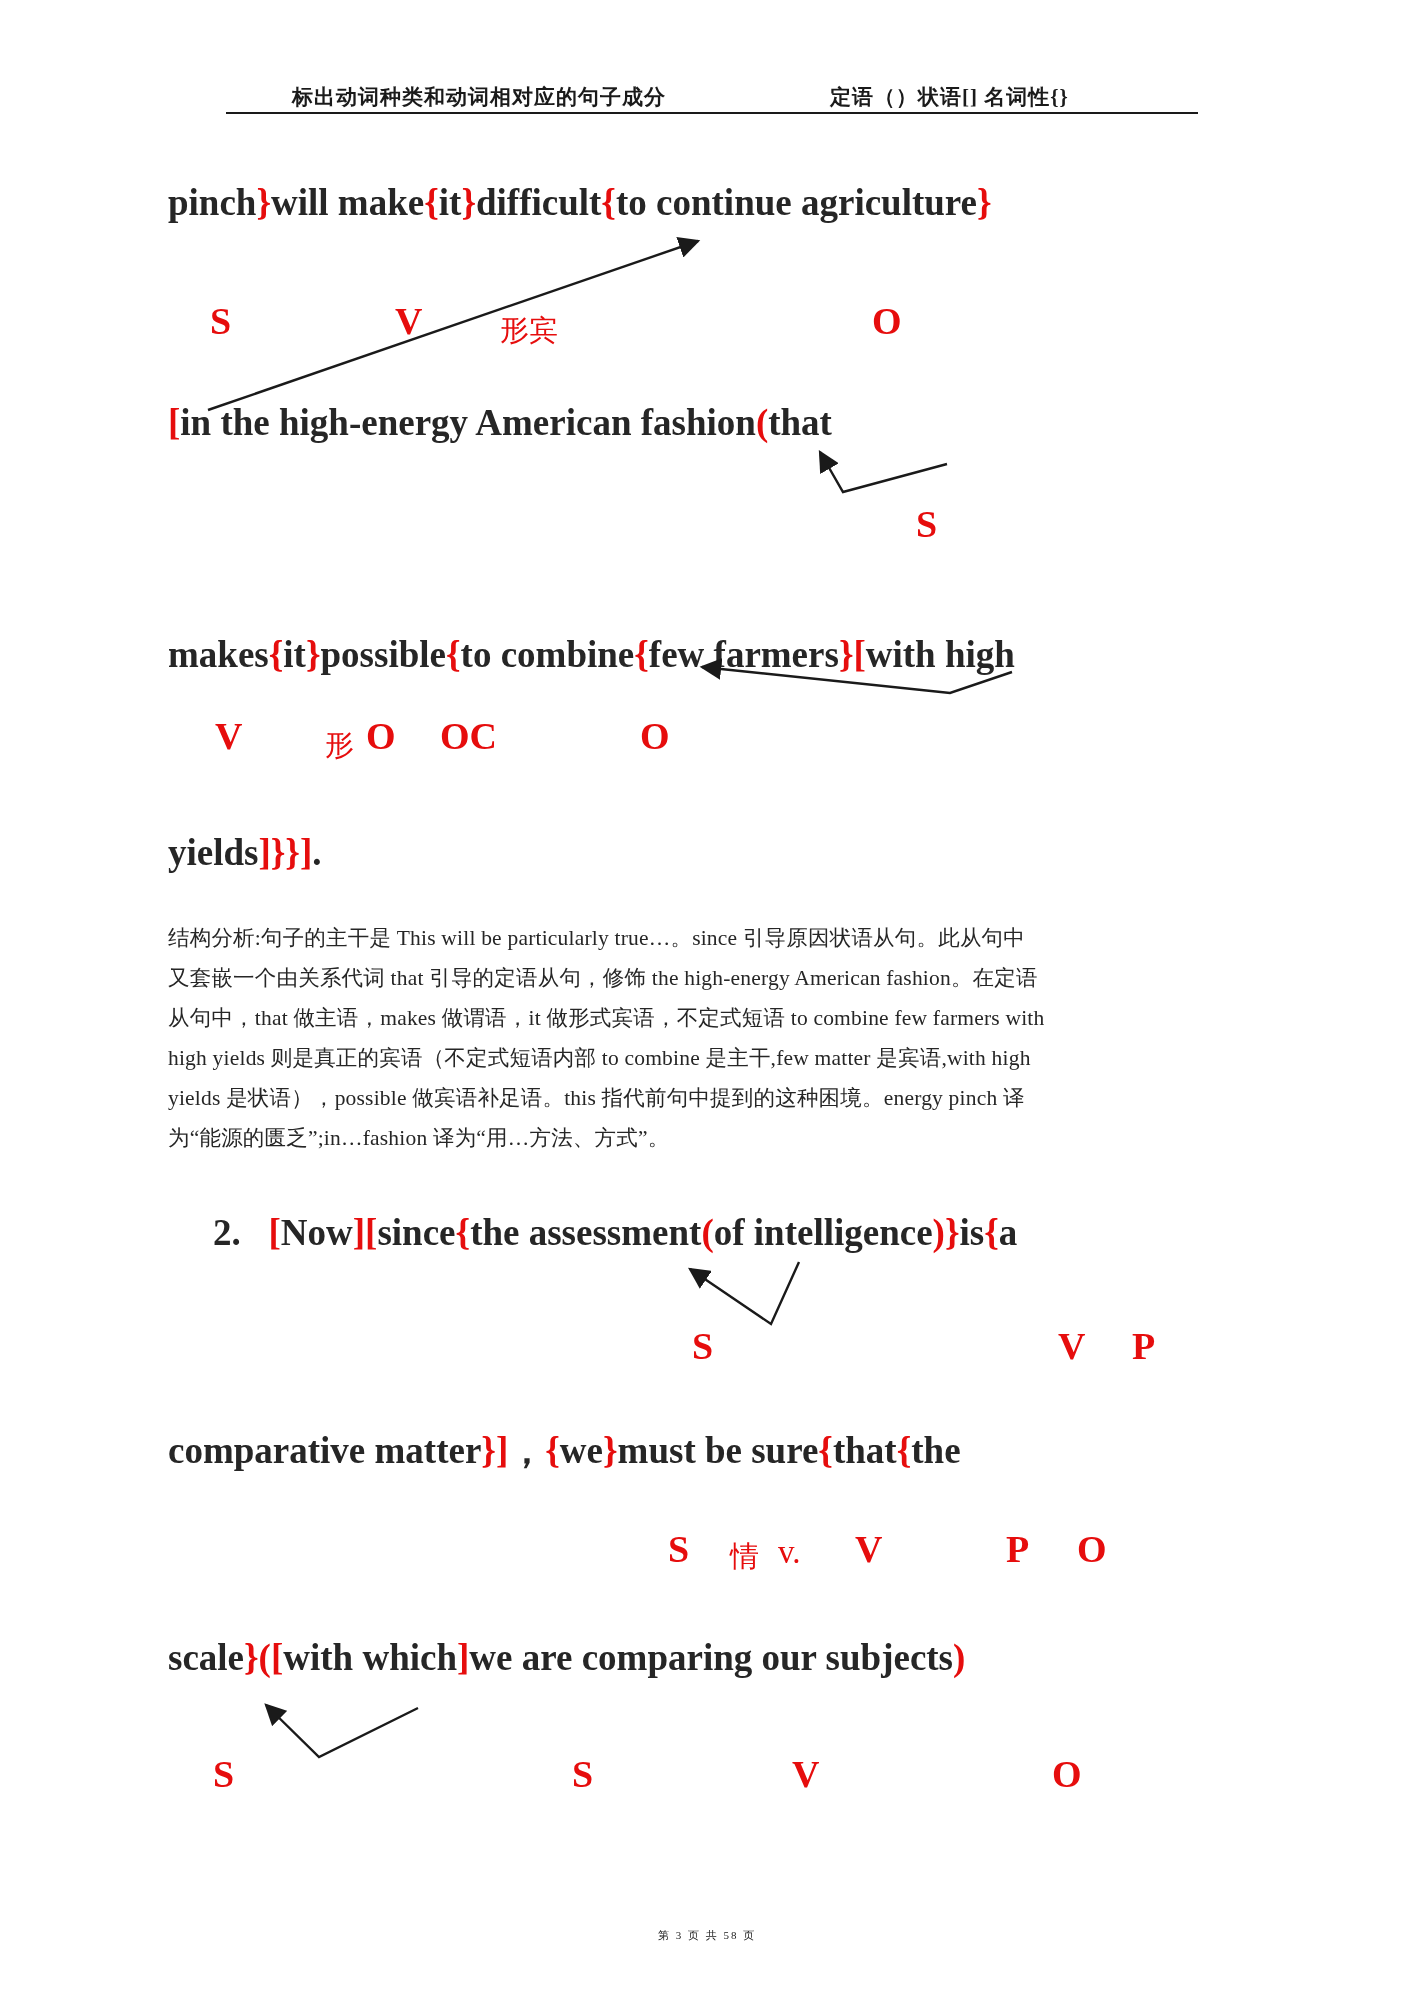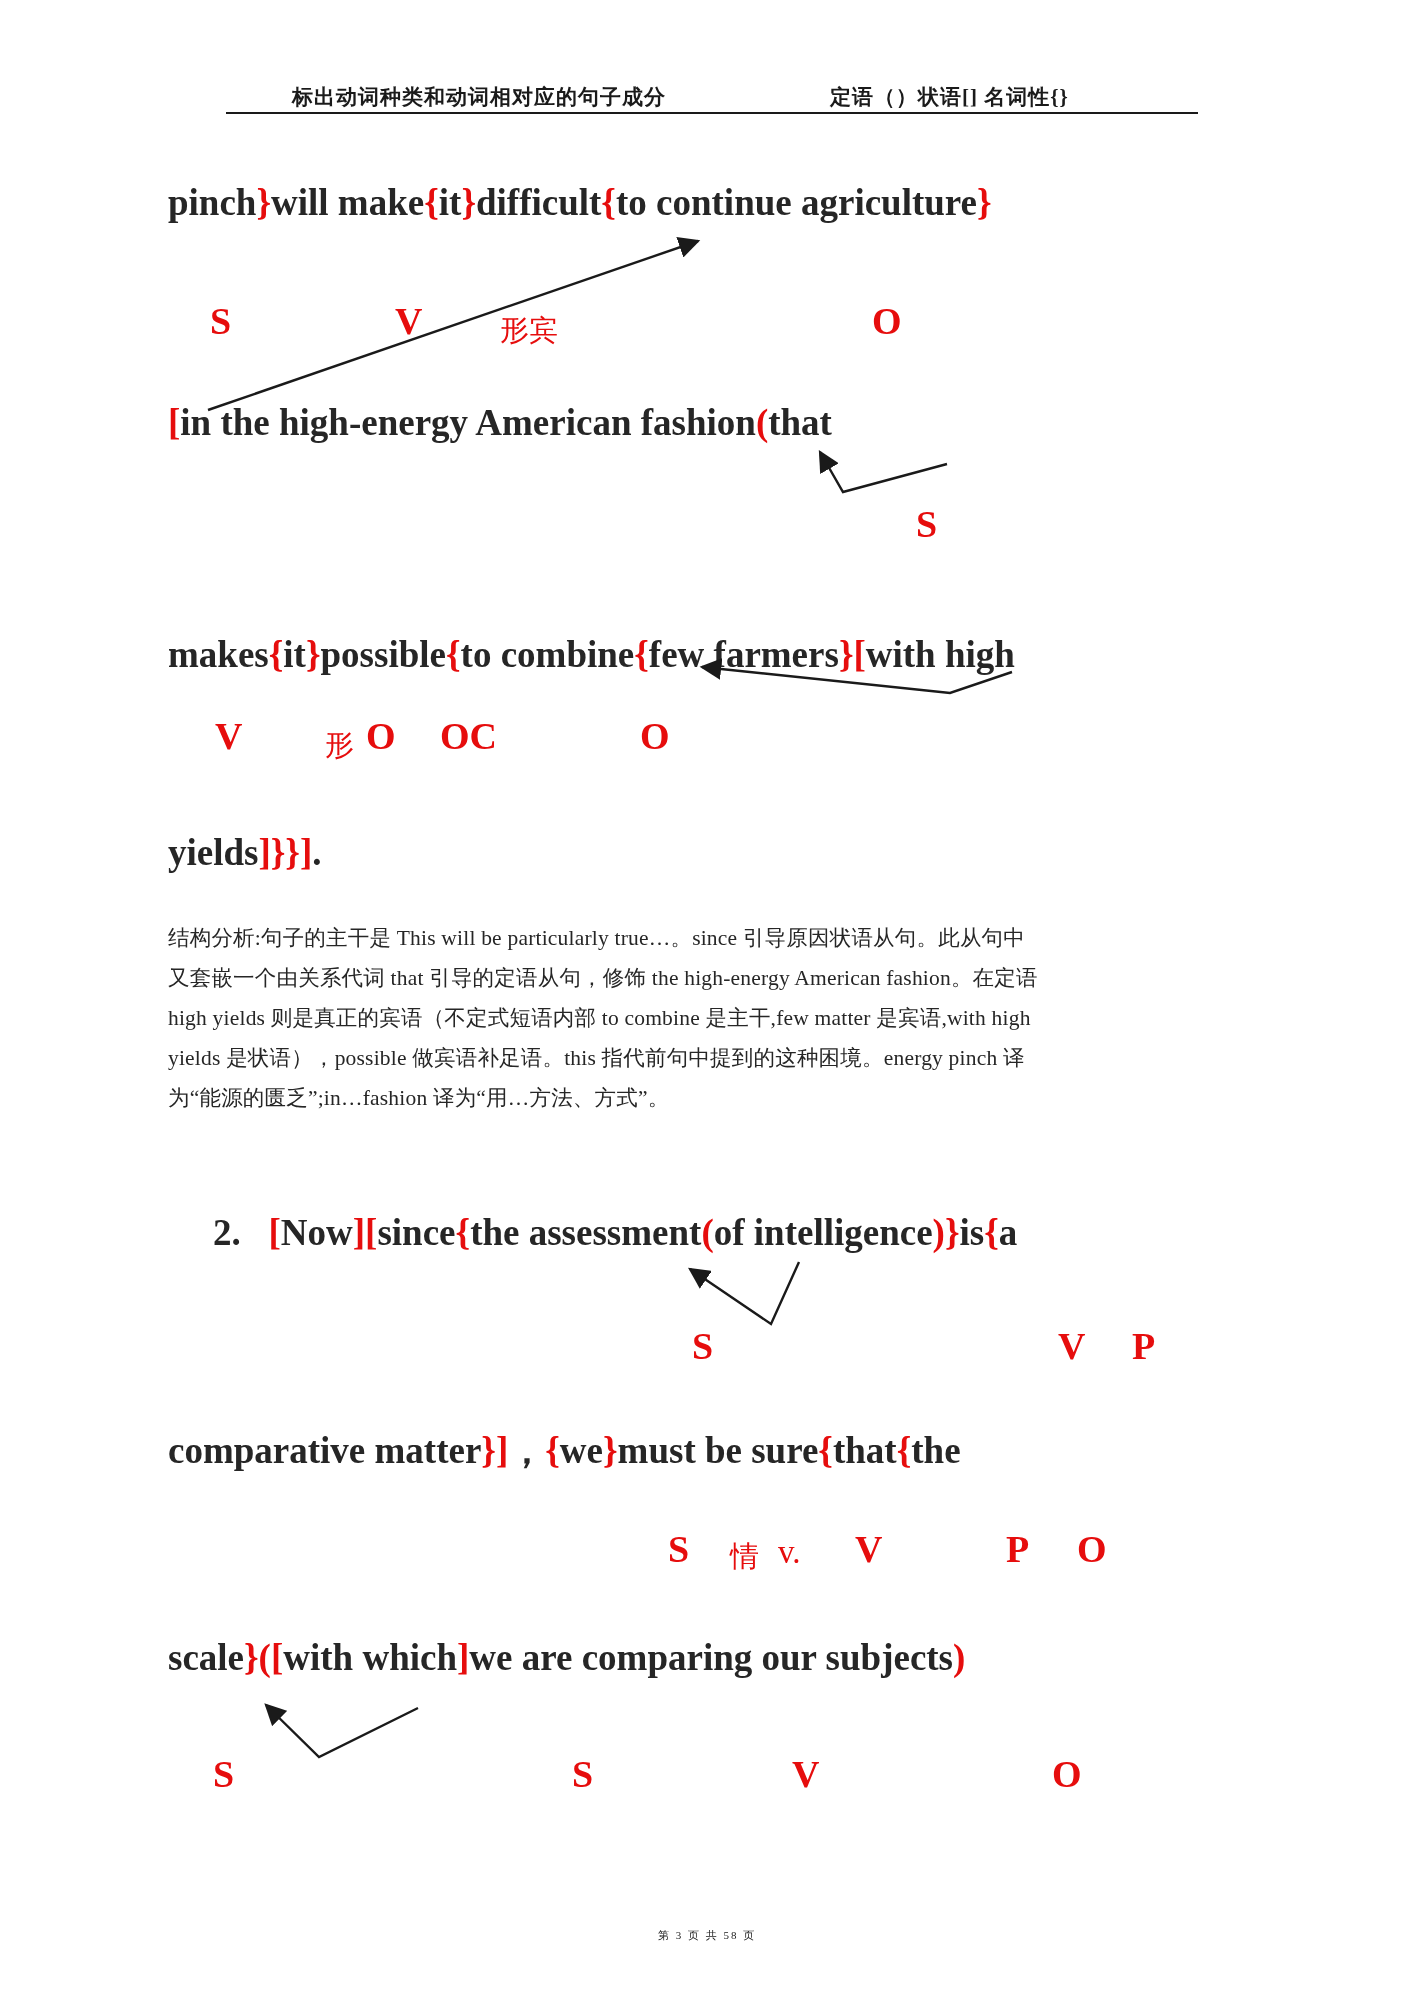--- a/index.html
+++ b/index.html
@@ -62,20 +62,21 @@
   <span class="lbl-cn" style="left:325px; top:726px;">形</span>
   <span class="lbl" style="left:366px; top:714px;">O</span>
   <span class="lbl" style="left:440px; top:714px;">OC</span>
   <span class="lbl" style="left:640px; top:714px;">O</span>
 
   <div class="bigline" style="top:831px;"><span>yields</span><span class="red">]}}]</span><span>.</span></div>
 
   <div class="para">
     <div class="para-line">结构分析:句子的主干是 This will be particularly true…。since 引导原因状语从句。此从句中</div>
     <div class="para-line">又套嵌一个由关系代词 that 引导的定语从句，修饰 the high-energy American fashion。在定语</div>
+    <div class="para-line">从句中，that 做主语，makes 做谓语，it 做形式宾语，不定式短语 to combine few farmers with</div>
     <div class="para-line">high yields 则是真正的宾语（不定式短语内部 to combine 是主干,few matter 是宾语,with high</div>
     <div class="para-line">yields 是状语），possible 做宾语补足语。this 指代前句中提到的这种困境。energy pinch 译</div>
     <div class="para-line">为“能源的匮乏”;in…fashion 译为“用…方法、方式”。</div>
   </div>
 
   <div class="bigline" style="left:213px; top:1211px;"><span>2.   </span><span class="red">[</span><span>Now</span><span class="red">][</span><span>since</span><span class="red">{</span><span>the assessment</span><span class="red">(</span><span>of intelligence</span><span class="red">)}</span><span>is</span><span class="red">{</span><span>a</span></div>
 
   <span class="lbl" style="left:692px; top:1324px;">S</span>
   <span class="lbl" style="left:1058px; top:1324px;">V</span>
   <span class="lbl" style="left:1132px; top:1324px;">P</span>

